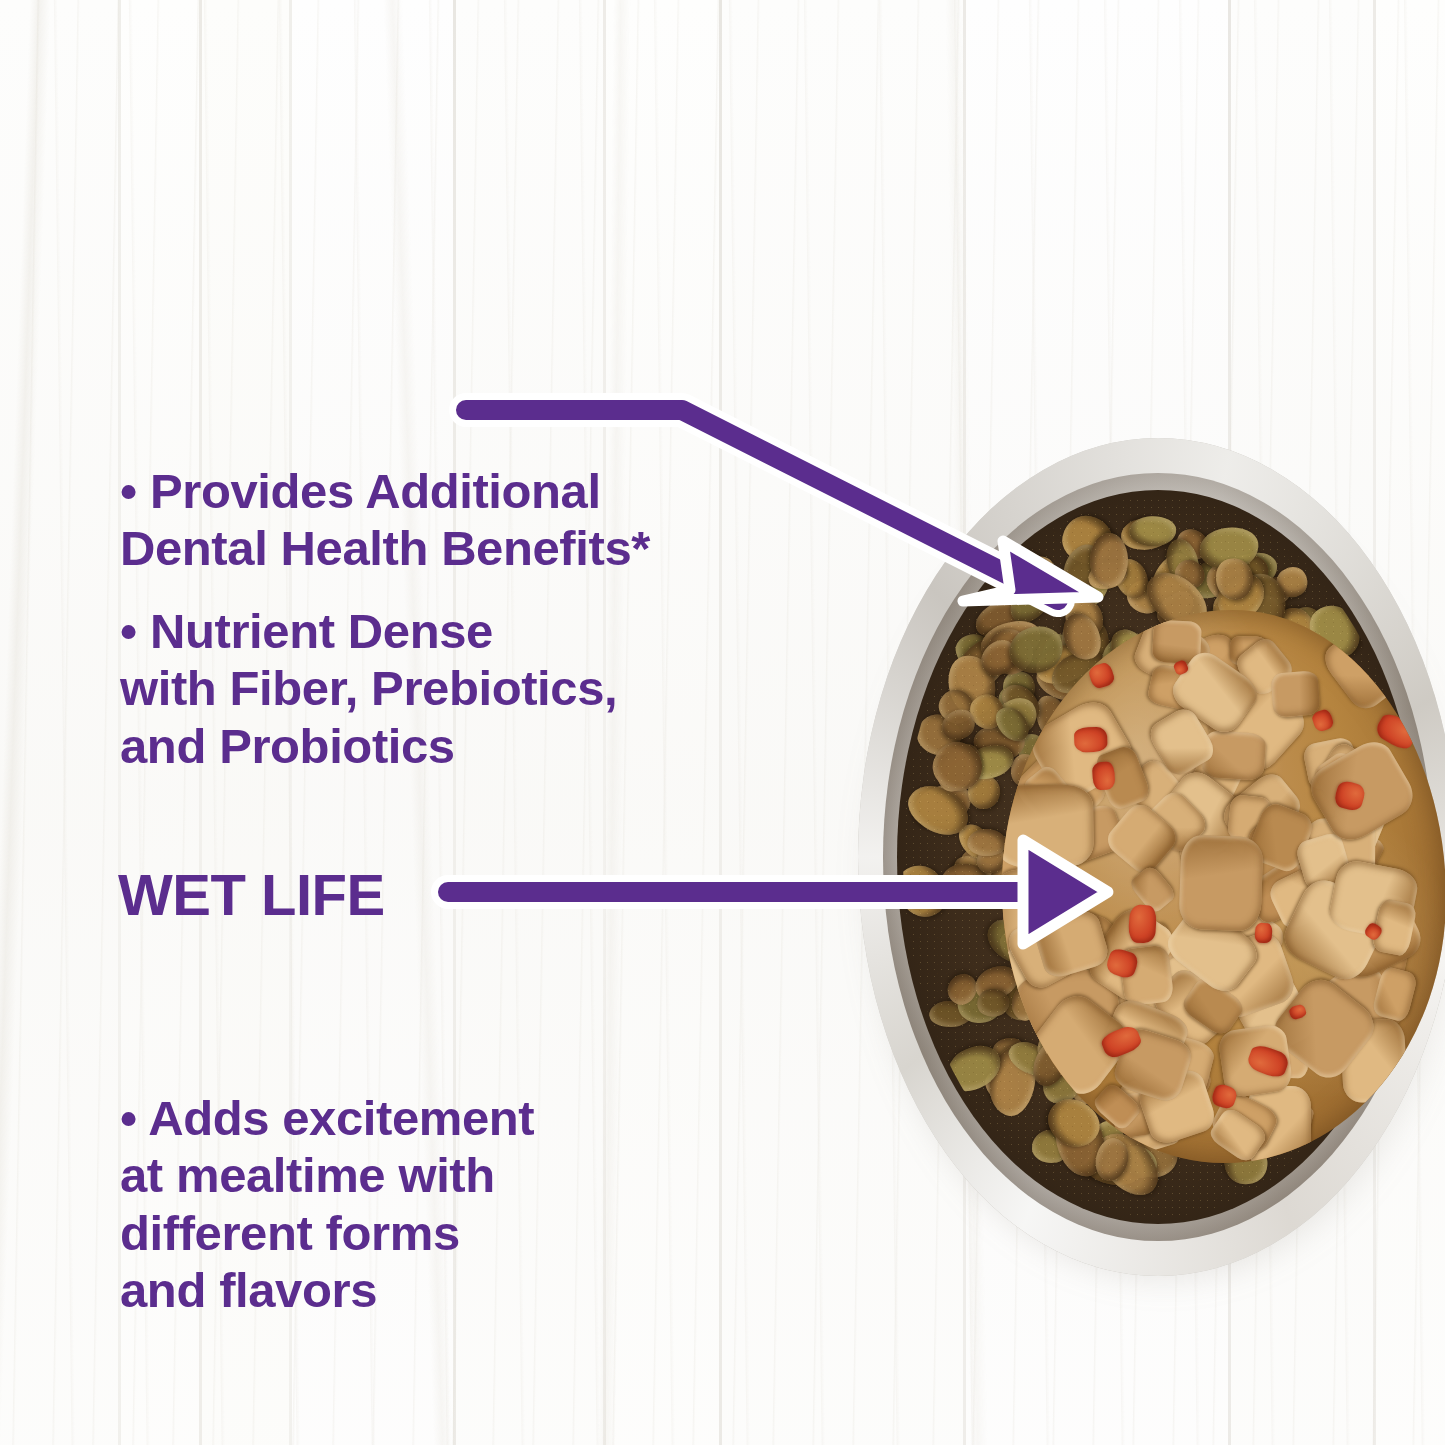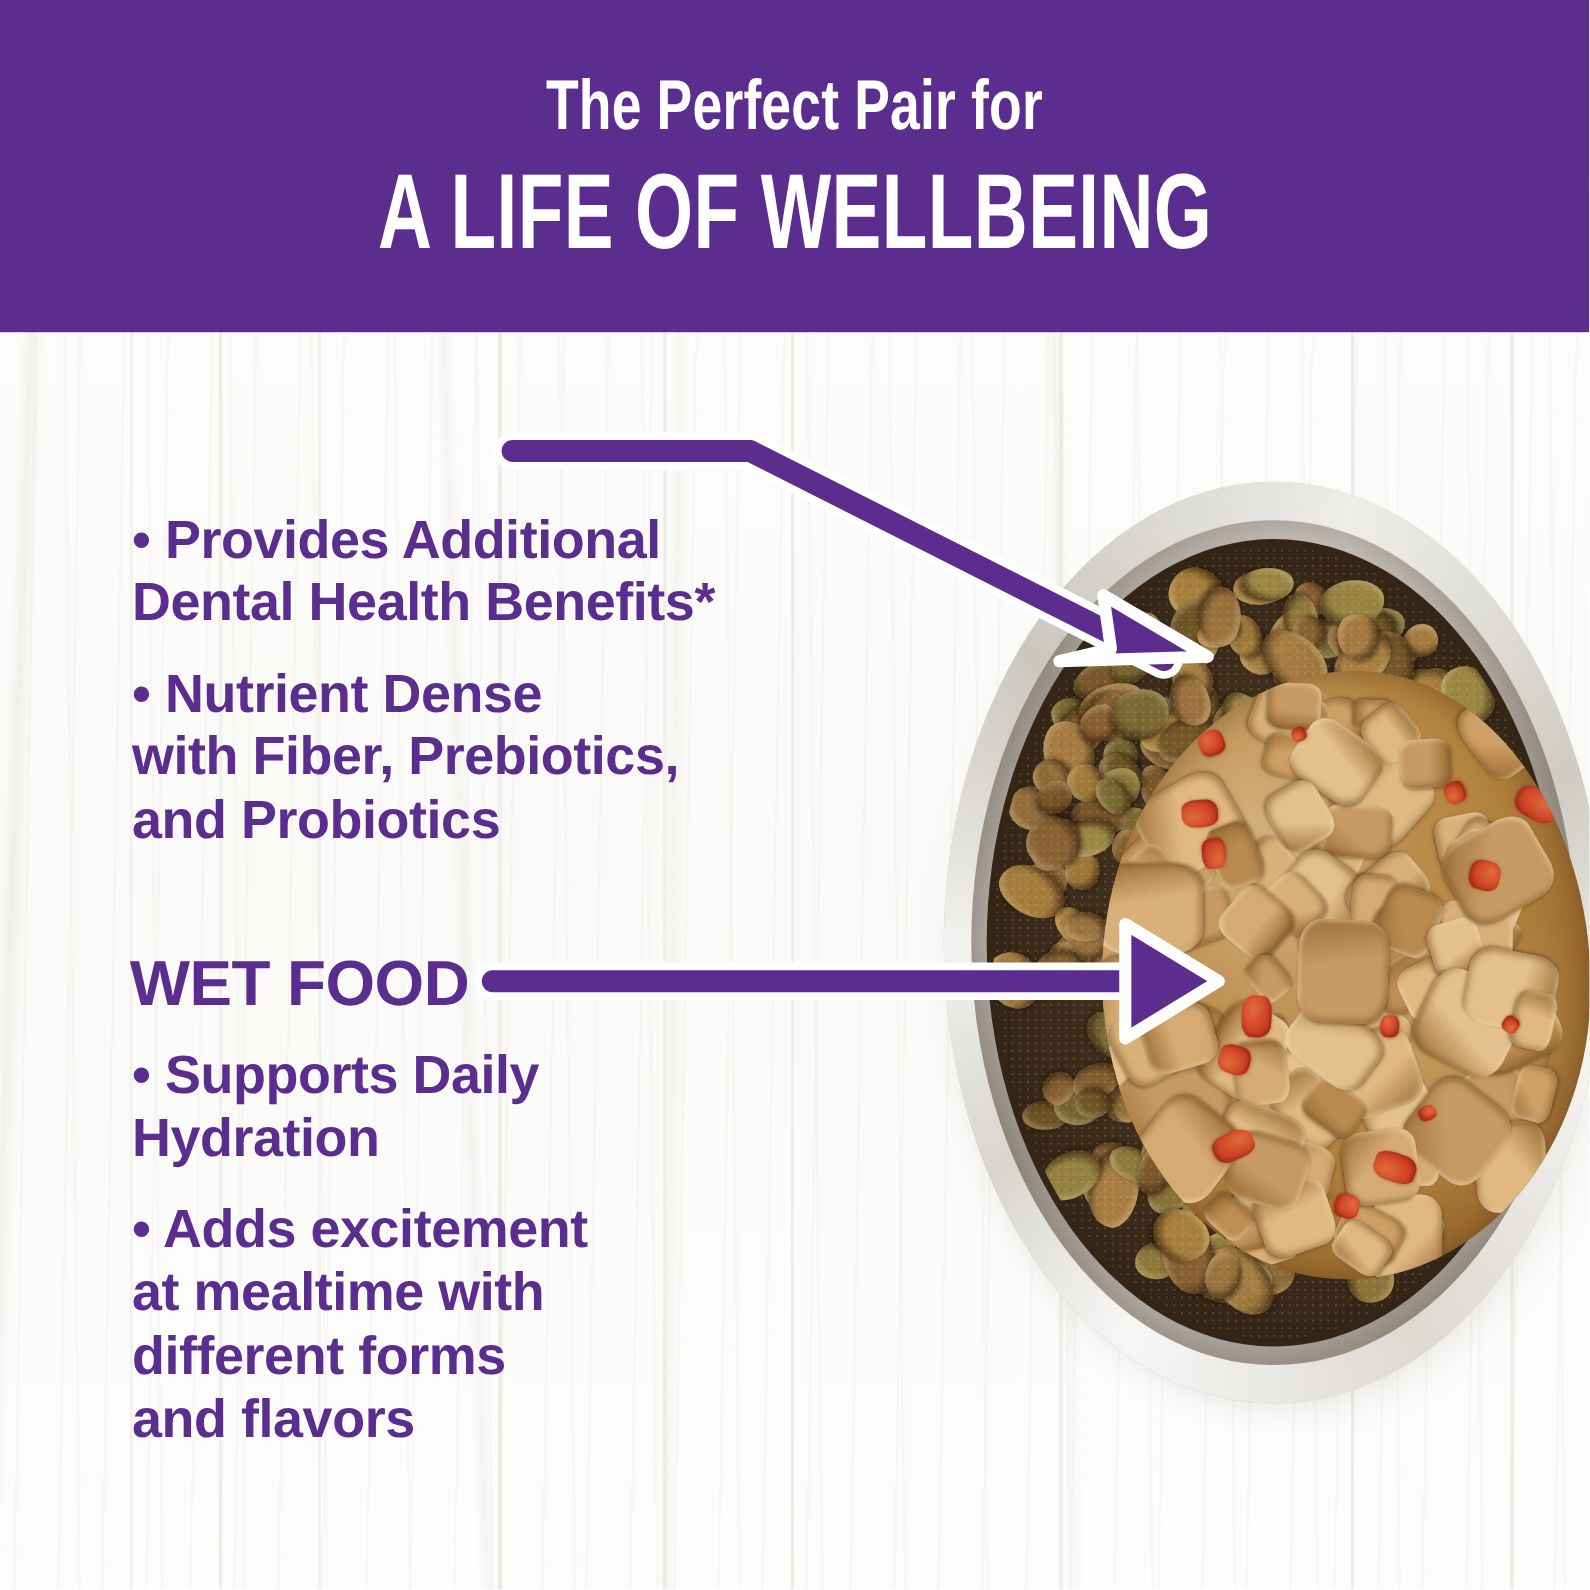--- a/index.html
+++ b/index.html
@@ -494,24 +494,20 @@
         <div class="tomato" style="left: 24.1354%; top: 61.332%; width: 5.87243%; height: 5.15812%; transform: rotate(288.995deg); background: radial-gradient(at 35% 32%, rgb(224, 106, 60) 0%, rgb(207, 68, 38) 55%, rgb(174, 45, 24) 100%);"></div>
         <div class="tomato" style="left: 65.0003%; top: 71.1976%; width: 2.98393%; height: 2.93926%; transform: rotate(73.4776deg); background: radial-gradient(at 35% 32%, rgb(224, 106, 60) 0%, rgb(207, 68, 38) 55%, rgb(174, 45, 24) 100%);"></div>
         <div class="tomato" style="left: 85.8318%; top: 18.4903%; width: 6.10276%; height: 7.05257%; transform: rotate(120.179deg); background: radial-gradient(at 35% 32%, rgb(224, 106, 60) 0%, rgb(207, 68, 38) 55%, rgb(174, 45, 24) 100%);"></div>
         <div class="tomato" style="left: 56.8756%; top: 78.0913%; width: 5.82736%; height: 6.98574%; transform: rotate(290.118deg); background: radial-gradient(at 35% 32%, rgb(224, 106, 60) 0%, rgb(207, 68, 38) 55%, rgb(174, 45, 24) 100%);"></div>
         <div class="tomato" style="left: 28.5669%; top: 53.4567%; width: 5.98757%; height: 6.85548%; transform: rotate(3.74441deg); background: radial-gradient(at 35% 32%, rgb(224, 106, 60) 0%, rgb(207, 68, 38) 55%, rgb(174, 45, 24) 100%);"></div>
         <div class="tomato" style="left: 19.7287%; top: 9.86347%; width: 5.28638%; height: 4.07034%; transform: rotate(342.459deg); background: radial-gradient(at 35% 32%, rgb(224, 106, 60) 0%, rgb(207, 68, 38) 55%, rgb(174, 45, 24) 100%);"></div>
         <div class="tomato" style="left: 75.162%; top: 31.1724%; width: 6.17505%; height: 5.08029%; transform: rotate(106.198deg); background: radial-gradient(at 35% 32%, rgb(224, 106, 60) 0%, rgb(207, 68, 38) 55%, rgb(174, 45, 24) 100%);"></div>
       </div>
   </div>
 
-  <div class="header-band">
-    <div class="header-sub">The Perfect Pair for</div>
-    <div class="header-main">A LIFE OF WELLBEING</div>
-  </div>
 
   <svg class="arrow-svg" viewBox="0 0 1445 1445">
 
     <g>
       <path d="M 466 410 L 682 410 L 1058 600" stroke="#ffffff" stroke-width="34" fill="none" stroke-linecap="round" stroke-linejoin="round"></path>
       <path d="M 466 410 L 682 410 L 1058 600" stroke="#5b2d8e" stroke-width="20" fill="none" stroke-linecap="round" stroke-linejoin="round"></path>
       <path d="M 1098 597 L 1003 541 L 1010 590 L 963 601 Z" fill="#5b2d8e" stroke="#ffffff" stroke-width="11" stroke-linejoin="round"></path>
     </g>
 
     <g>
@@ -520,22 +516,20 @@
       <path d="M 1108 892 L 1023 840 L 1023 944 Z" fill="#5b2d8e" stroke="#ffffff" stroke-width="11" stroke-linejoin="round"></path>
     </g>
   </svg>
 
   <div class="bullet-block" style="left:120px; top:603px;">• Nutrient Dense
 with Fiber, Prebiotics,
 and Probiotics</div>
   <div class="bullet-block" style="left:120px; top:463px;">• Provides Additional
 Dental Health Benefits*</div>
 
-  <div class="heading" style="left:118px; top:866px;">WET FOOD</div>
-  <div class="bullet-block" style="left:120px; top:950px;">• Supports Daily
-Hydration</div>
+  <div class="heading" style="left:118px; top:866px;">WET LIFE</div>
   <div class="bullet-block" style="left:120px; top:1090px;">• Adds excitement
 at mealtime with
 different forms
 and flavors</div>
 
 
 </div>
 
 </body></html>

